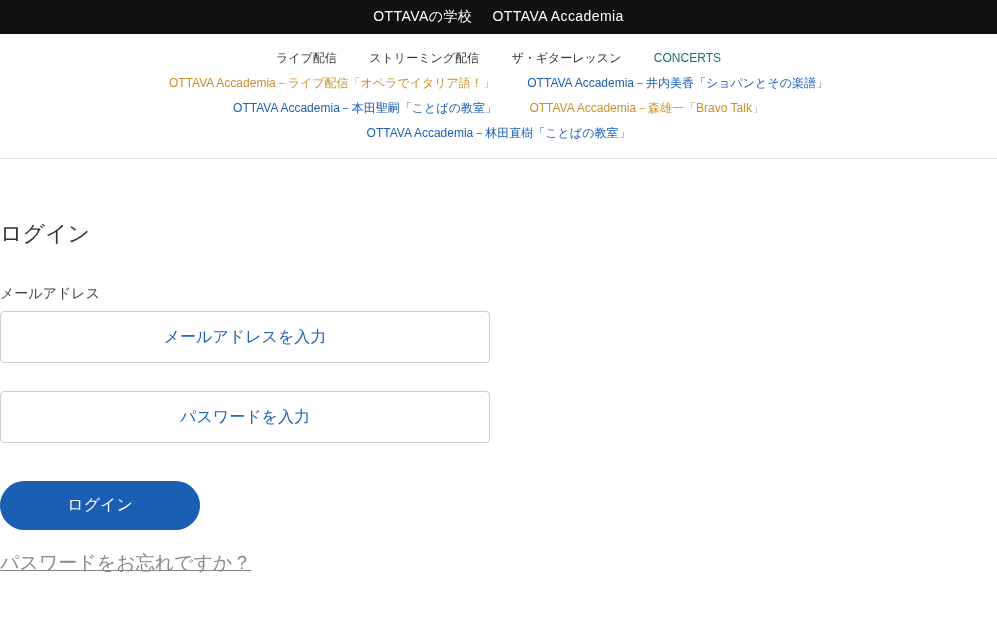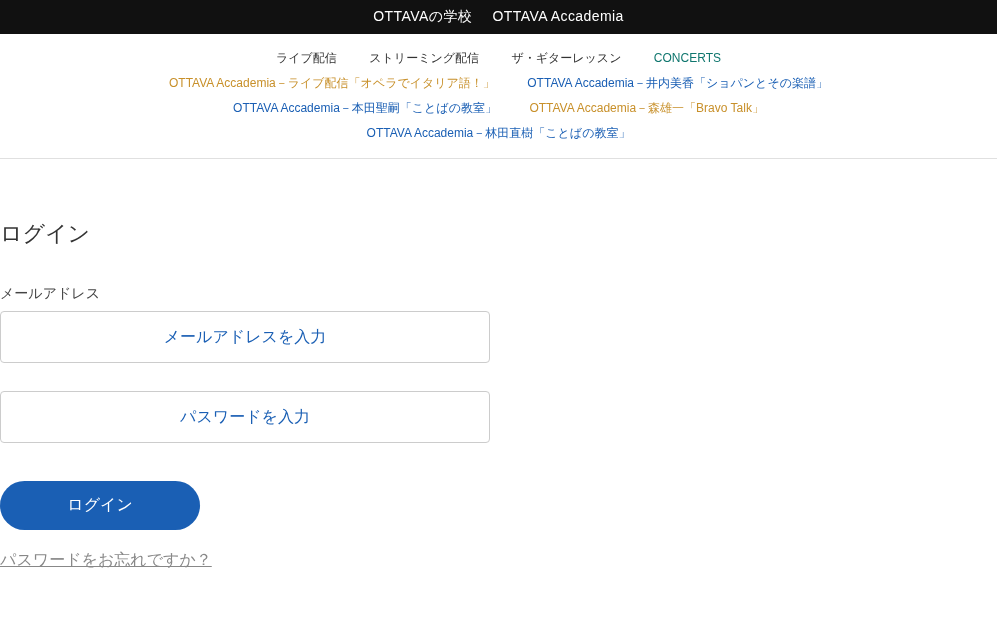--- a/index.html
+++ b/index.html
@@ -113,21 +113,21 @@
       border: none;
       border-radius: 30px;
       font-size: 16px;
       cursor: pointer;
       margin-top: 10px;
       font-family: inherit;
     }
 
     .forgot-password {
       margin-top: 20px;
-      font-size: 16px;
+      font-size: 19px;
       color: #888;
       text-decoration: underline;
       cursor: pointer;
     }
   </style>
 </head>
 <body>
 
 <div class="top-bar">
   <span>OTTAVAの学校</span>

